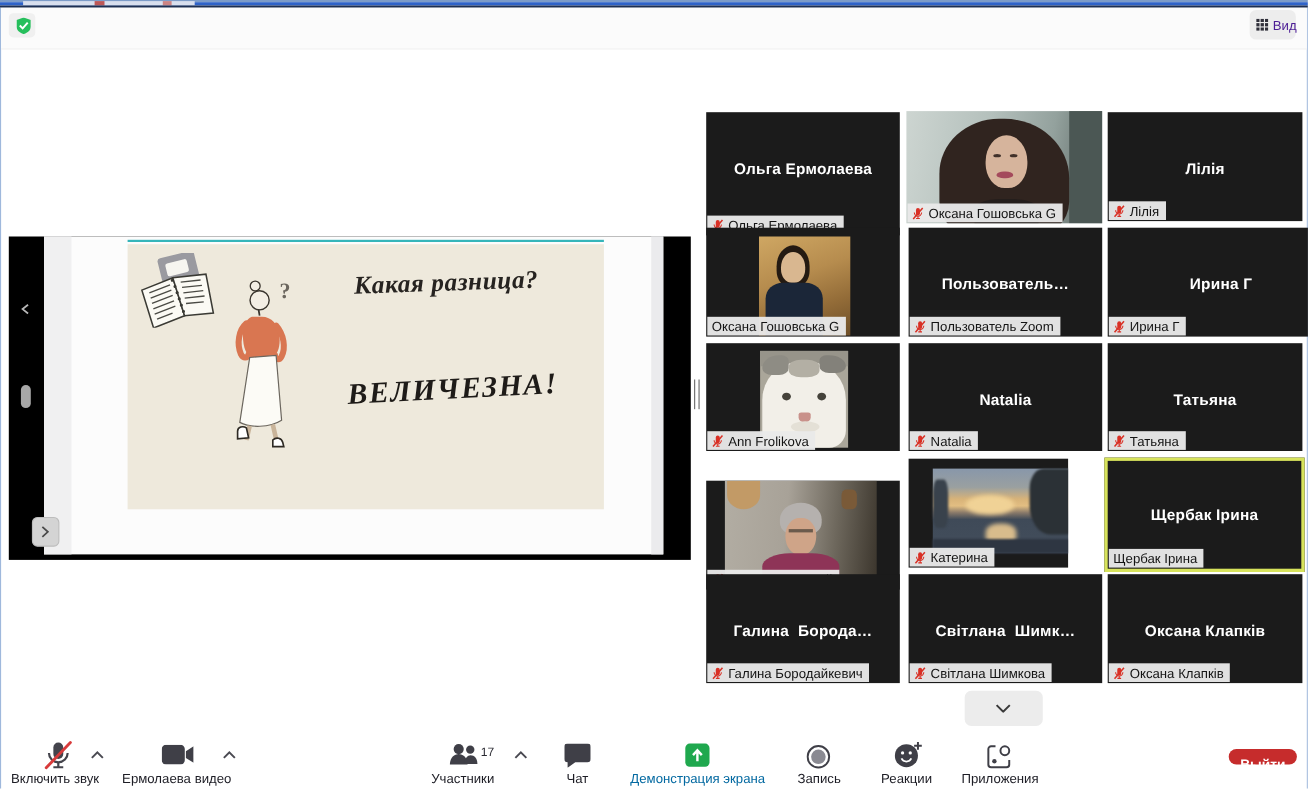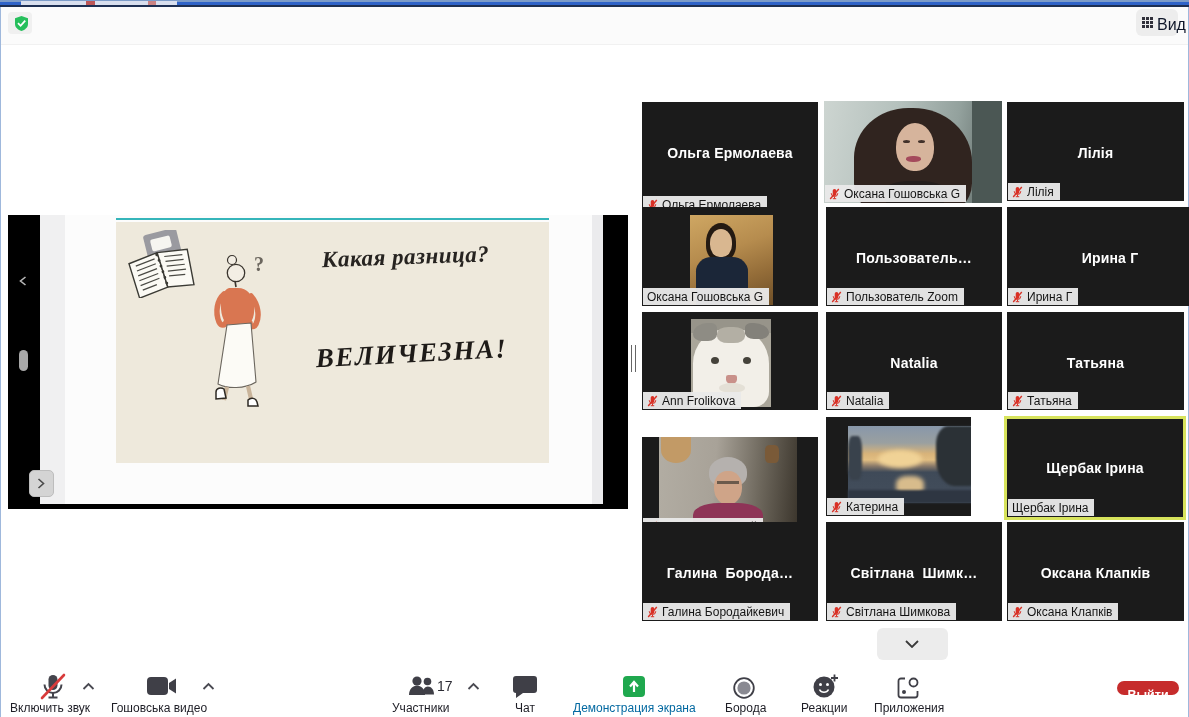--- a/index.html
+++ b/index.html
@@ -36,21 +36,21 @@
       <rect x="4" y="0" width="3" height="3"></rect>
       <rect x="8" y="0" width="3" height="3"></rect>
       <rect x="0" y="4" width="3" height="3"></rect>
       <rect x="4" y="4" width="3" height="3"></rect>
       <rect x="8" y="4" width="3" height="3"></rect>
       <rect x="0" y="8" width="3" height="3"></rect>
       <rect x="4" y="8" width="3" height="3"></rect>
       <rect x="8" y="8" width="3" height="3"></rect>
     </g>
   </svg>
-<div class="abs" style="left:1157px;top:16px;font-size:16px;color:#0f172a">Вид</div>
+<div class="abs" style="left:1157px;top:16px;font-size:12px;color:#4c1d95">Вид</div>
 
 <div class="abs" style="left:8px;top:215px;width:620px;height:294px;background:#000"></div>
 <div class="abs" style="left:40px;top:215px;width:563px;height:289px;background:#fcfcfc"></div>
 <div class="abs" style="left:40px;top:215px;width:25px;height:289px;background:#f0f0f1"></div>
 <div class="abs" style="left:592px;top:215px;width:11px;height:289px;background:#ebebed"></div>
 
 <div class="abs" style="left:116px;top:218px;width:433px;height:2px;background:#35b5ba"></div>
 <div class="abs" style="left:116px;top:222px;width:433px;height:241px;background:#eee9dc"></div>
 
 <svg class="abs" style="left:19px;top:276px" width="8" height="10" viewBox="0 0 8 10">
@@ -285,46 +285,46 @@
     <path d="M1.5 7 L6.5 2 L11.5 7" stroke="#4a4a52" stroke-width="1.8" fill="none"></path>
   </svg>
 <div class="lbl" style="left:10px">Включить звук</div>
 <svg class="abs" style="left:147px;top:677px" width="29" height="18" viewBox="0 0 29 18">
  <rect x="0" y="0" width="21" height="18" rx="4" fill="#3f3f47"></rect>
  <path d="M22 6 L29 1.5 V16.5 L22 12 Z" fill="#3f3f47"></path>
 </svg>
 <svg class="abs" style="left:202px;top:682px" width="13" height="9" viewBox="0 0 13 9">
     <path d="M1.5 7 L6.5 2 L11.5 7" stroke="#4a4a52" stroke-width="1.8" fill="none"></path>
   </svg>
-<div class="lbl" style="left:111px">Гошовська видео</div>
+<div class="lbl" style="left:111px">Ермолаева видео</div>
 <svg class="abs" style="left:408px;top:676px" width="27" height="20" viewBox="0 0 27 20">
  <circle cx="9" cy="5" r="4.6" fill="#3f3f47"></circle>
  <path d="M1 19 c0-6 4-9.5 8-9.5 s8 3.5 8 9.5 Z" fill="#3f3f47"></path>
  <circle cx="19.5" cy="5.5" r="3.8" fill="#3f3f47"></circle>
  <path d="M14 18.5 c0.5-5 3-8 5.8-8 c3.5 0 6.2 3 6.2 8 Z" fill="#3f3f47"></path>
 </svg>
-<div class="abs" style="left:437px;top:678px;font-size:14px;color:#2a2a32">17</div>
+<div class="abs" style="left:437px;top:678px;font-size:11px;color:#2a2a32">17</div>
 <svg class="abs" style="left:467px;top:682px" width="13" height="9" viewBox="0 0 13 9">
     <path d="M1.5 7 L6.5 2 L11.5 7" stroke="#4a4a52" stroke-width="1.8" fill="none"></path>
   </svg>
 <div class="lbl" style="left:392px">Участники</div>
 <svg class="abs" style="left:513px;top:676px" width="24" height="22" viewBox="0 0 24 22">
  <path d="M3 0 h18 a3 3 0 0 1 3 3 v11 a3 3 0 0 1 -3 3 h-11 l-7 5 v-5 h0 a3 3 0 0 1 -3 -3 v-11 a3 3 0 0 1 3 -3 Z" fill="#3f3f47"></path>
 </svg>
 <div class="lbl" style="left:515px">Чат</div>
 <div class="abs" style="left:623px;top:676px;width:22px;height:21px;background:#1fa84e;border-radius:4px"></div>
 <svg class="abs" style="left:628px;top:680px" width="12" height="13" viewBox="0 0 12 13">
     <path d="M6 12 V3 M2 6.5 L6 2 L10 6.5" stroke="#fff" stroke-width="2.2" fill="none"></path>
   </svg>
 <div class="lbl" style="left:573px;color:#0369a1">Демонстрация экрана</div>
 <svg class="abs" style="left:733px;top:677px" width="22" height="22" viewBox="0 0 22 22">
  <circle cx="11" cy="11" r="9.8" stroke="#3f3f47" stroke-width="1.8" fill="none"></circle>
  <circle cx="11" cy="11" r="6.6" fill="#8a8a92"></circle>
 </svg>
-<div class="lbl" style="left:725px">Борода</div>
+<div class="lbl" style="left:725px">Запись</div>
 <svg class="abs" style="left:813px;top:674px" width="26" height="25" viewBox="0 0 26 25">
  <circle cx="11" cy="13" r="10.5" fill="#3f3f47"></circle>
  <circle cx="7.5" cy="10.5" r="1.5" fill="#fff"></circle>
  <circle cx="14.5" cy="10.5" r="1.5" fill="#fff"></circle>
  <path d="M6.5 15.5 a5 5 0 0 0 9 0" stroke="#fff" stroke-width="1.6" fill="none"></path>
  <path d="M21.5 0.5 v7 M18 4 h7" stroke="#3f3f47" stroke-width="1.8"></path>
 </svg>
 <div class="lbl" style="left:801px">Реакции</div>
 <svg class="abs" style="left:897px;top:677px" width="22" height="22" viewBox="0 0 22 22">
  <g stroke="#3f3f47" stroke-width="1.8" fill="none">

